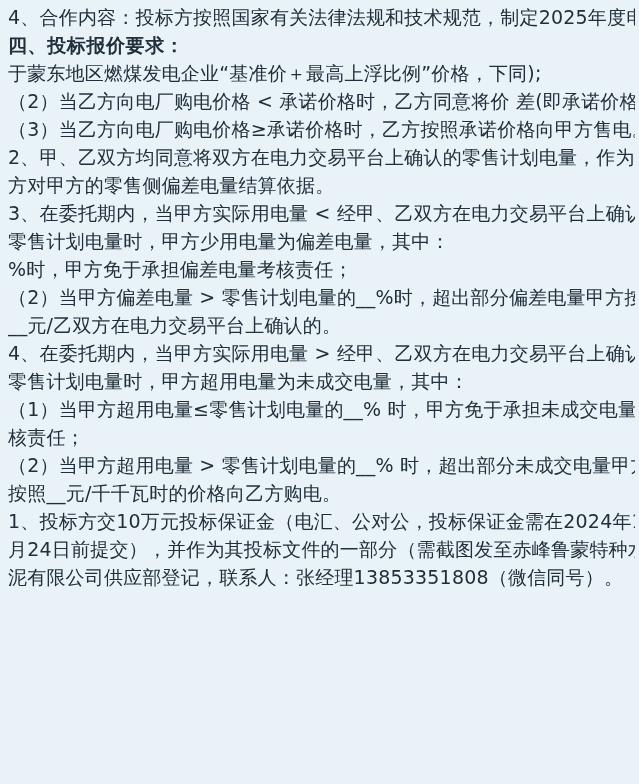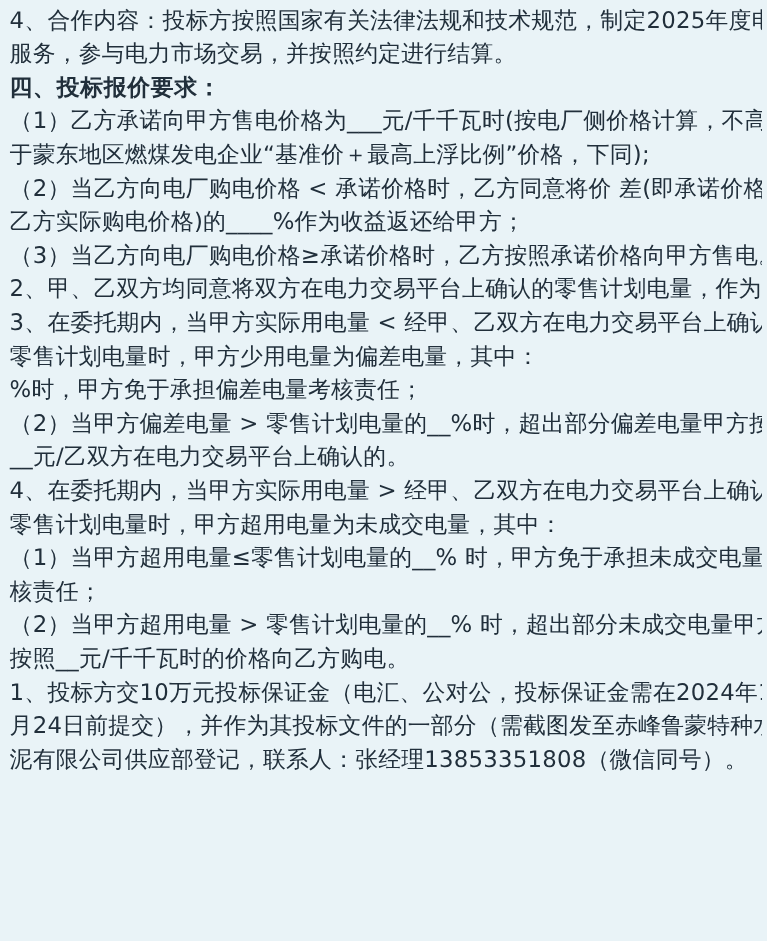--- a/index.html
+++ b/index.html
@@ -33,28 +33,26 @@
   .line.heading {
     font-weight: 700;
     letter-spacing: 0.6px;
   }
 </style>
 </head>
 <body>
 
 <div class="doc">
   <div class="line">4、合作内容：投标方按照国家有关法律法规和技术规范，制定2025年度电</div>
-  <div class="line">服务，参与电力市场交易，并按照约定进行结算。</div>
   <div class="line heading">四、投标报价要求：</div>
-  <div class="line">（1）乙方承诺向甲方售电价格为___元/千千瓦时(按电厂侧价格计算，不高</div>
   <div class="line">于蒙东地区燃煤发电企业“基准价＋最高上浮比例”价格，下同);</div>
   <div class="line">（2）当乙方向电厂购电价格 &lt; 承诺价格时，乙方同意将价 差(即承诺价格-</div>
-  <div class="line">乙方实际购电价格)的____%作为收益返还给甲方；</div>
   <div class="line">（3）当乙方向电厂购电价格≥承诺价格时，乙方按照承诺价格向甲方售电。</div>
   <div class="line">2、甲、乙双方均同意将双方在电力交易平台上确认的零售计划电量，作为乙</div>
+  <div class="line">方对甲方的零售侧偏差电量结算依据。</div>
   <div class="line">3、在委托期内，当甲方实际用电量 &lt; 经甲、乙双方在电力交易平台上确认的</div>
   <div class="line">零售计划电量时，甲方少用电量为偏差电量，其中：</div>
   <div class="line">%时，甲方免于承担偏差电量考核责任；</div>
   <div class="line">（2）当甲方偏差电量 &gt; 零售计划电量的__%时，超出部分偏差电量甲方按照</div>
   <div class="line">__元/乙双方在电力交易平台上确认的。</div>
   <div class="line">4、在委托期内，当甲方实际用电量 &gt; 经甲、乙双方在电力交易平台上确认的</div>
   <div class="line">零售计划电量时，甲方超用电量为未成交电量，其中：</div>
   <div class="line">（1）当甲方超用电量≤零售计划电量的__% 时，甲方免于承担未成交电量考</div>
   <div class="line">核责任；</div>
   <div class="line">（2）当甲方超用电量 &gt; 零售计划电量的__% 时，超出部分未成交电量甲方</div>

